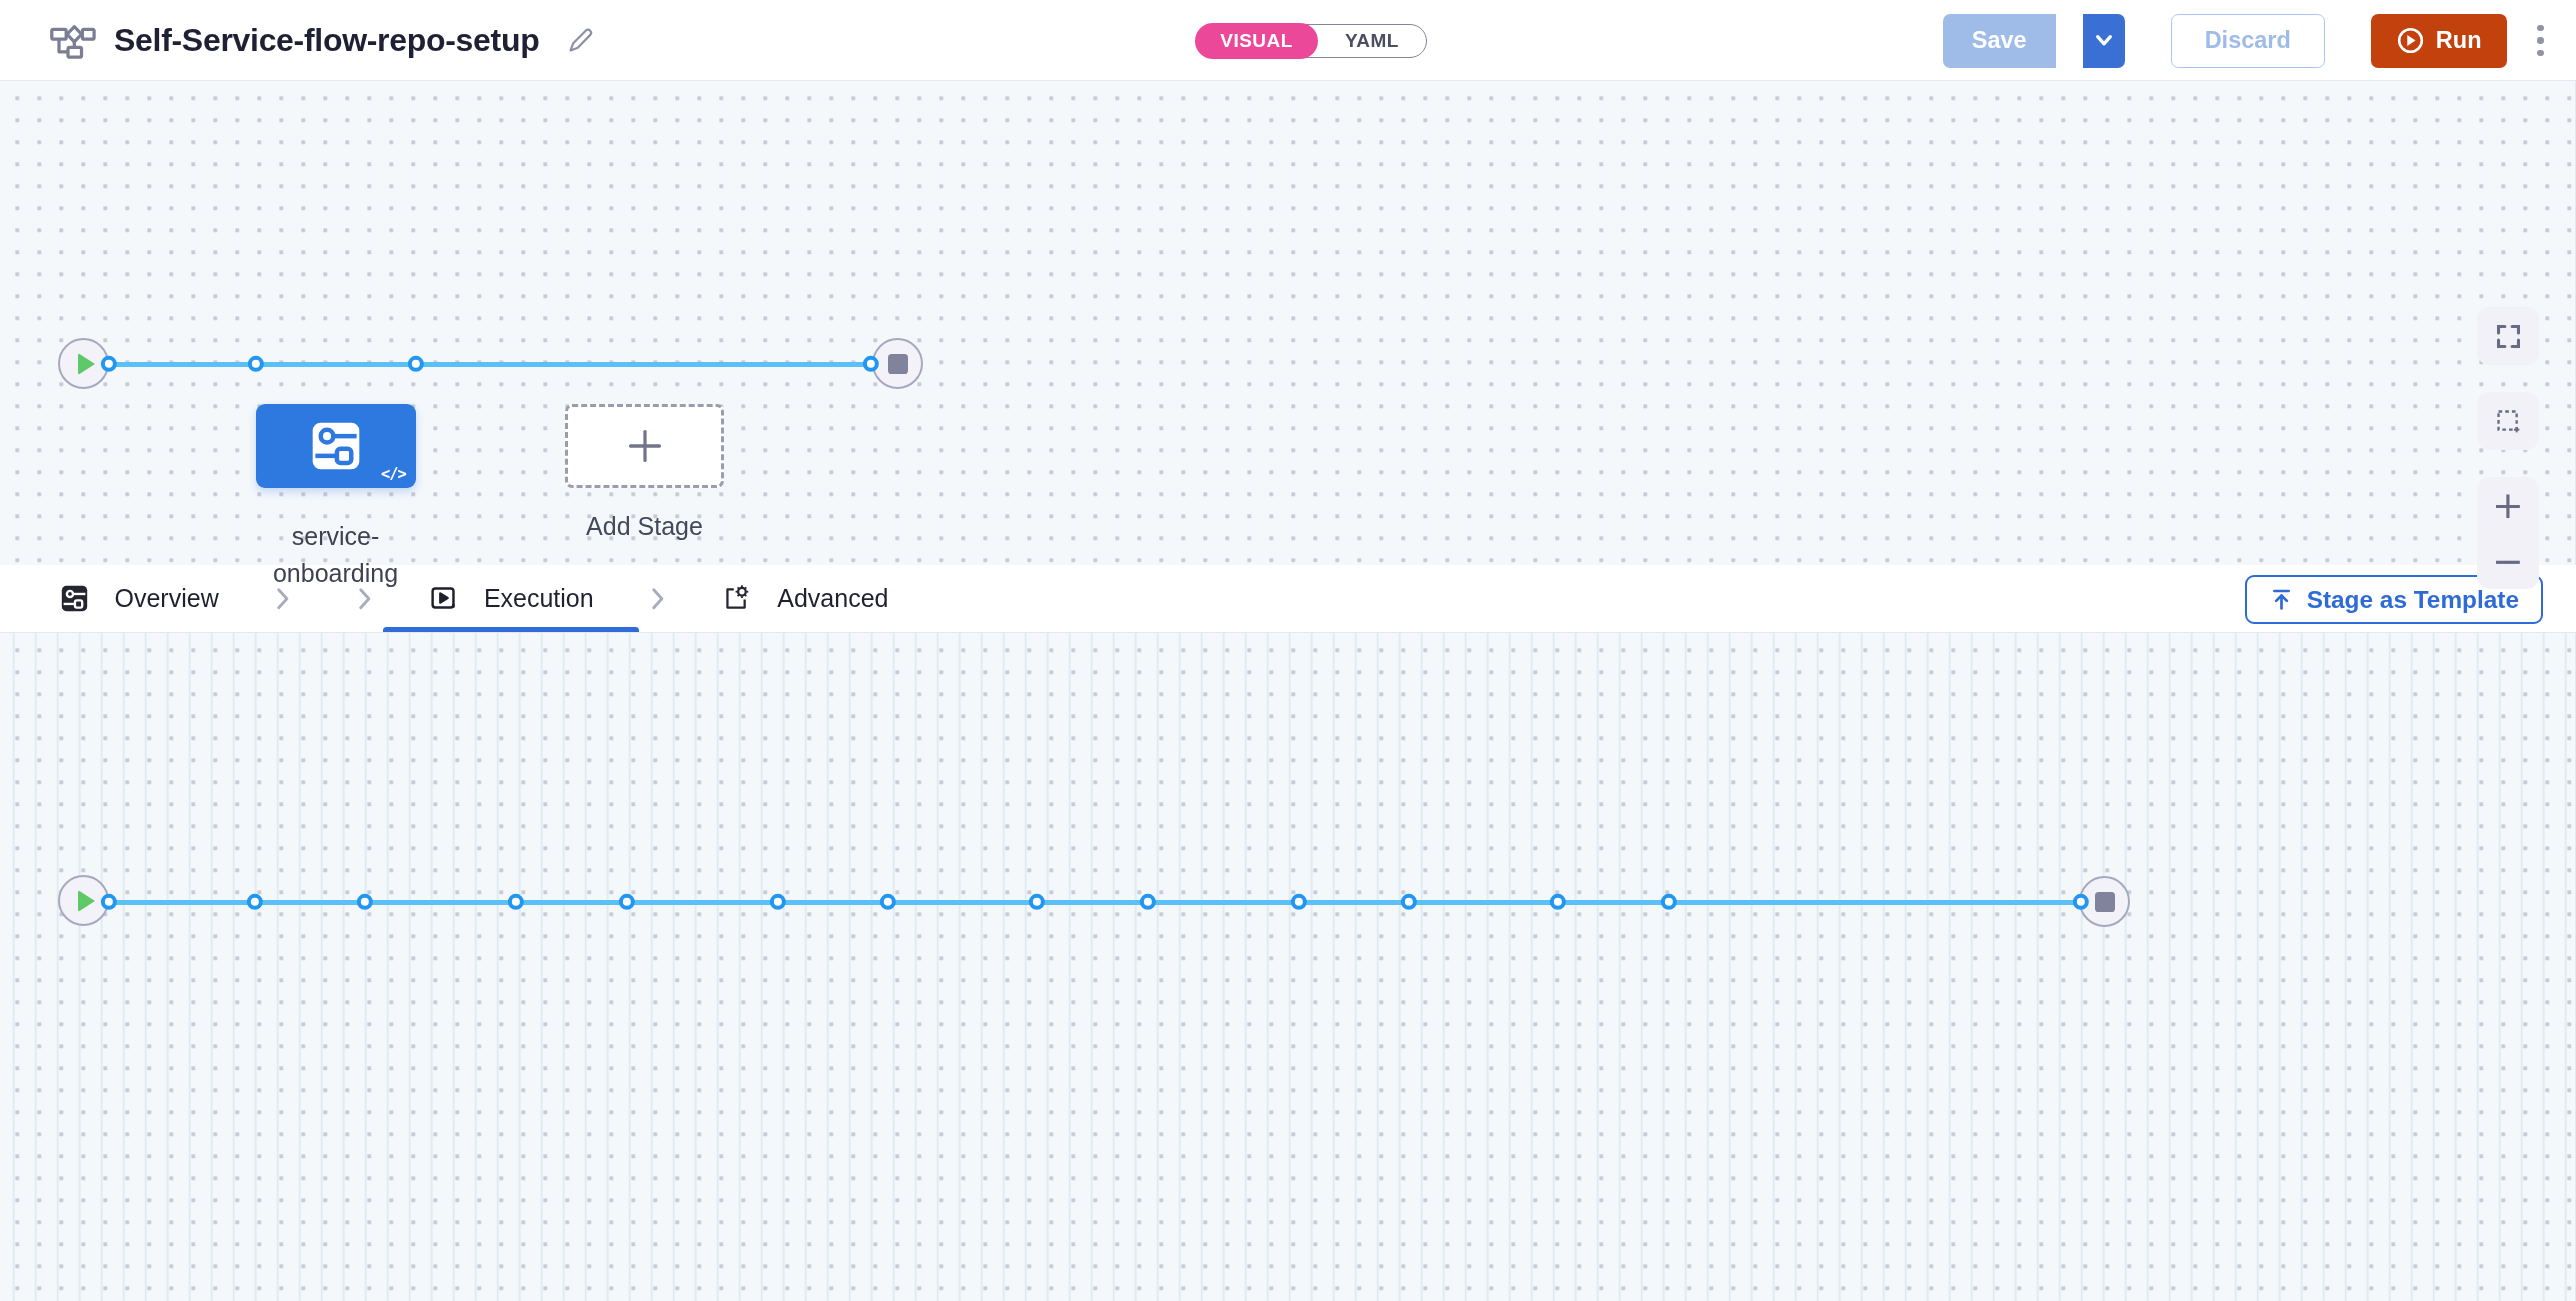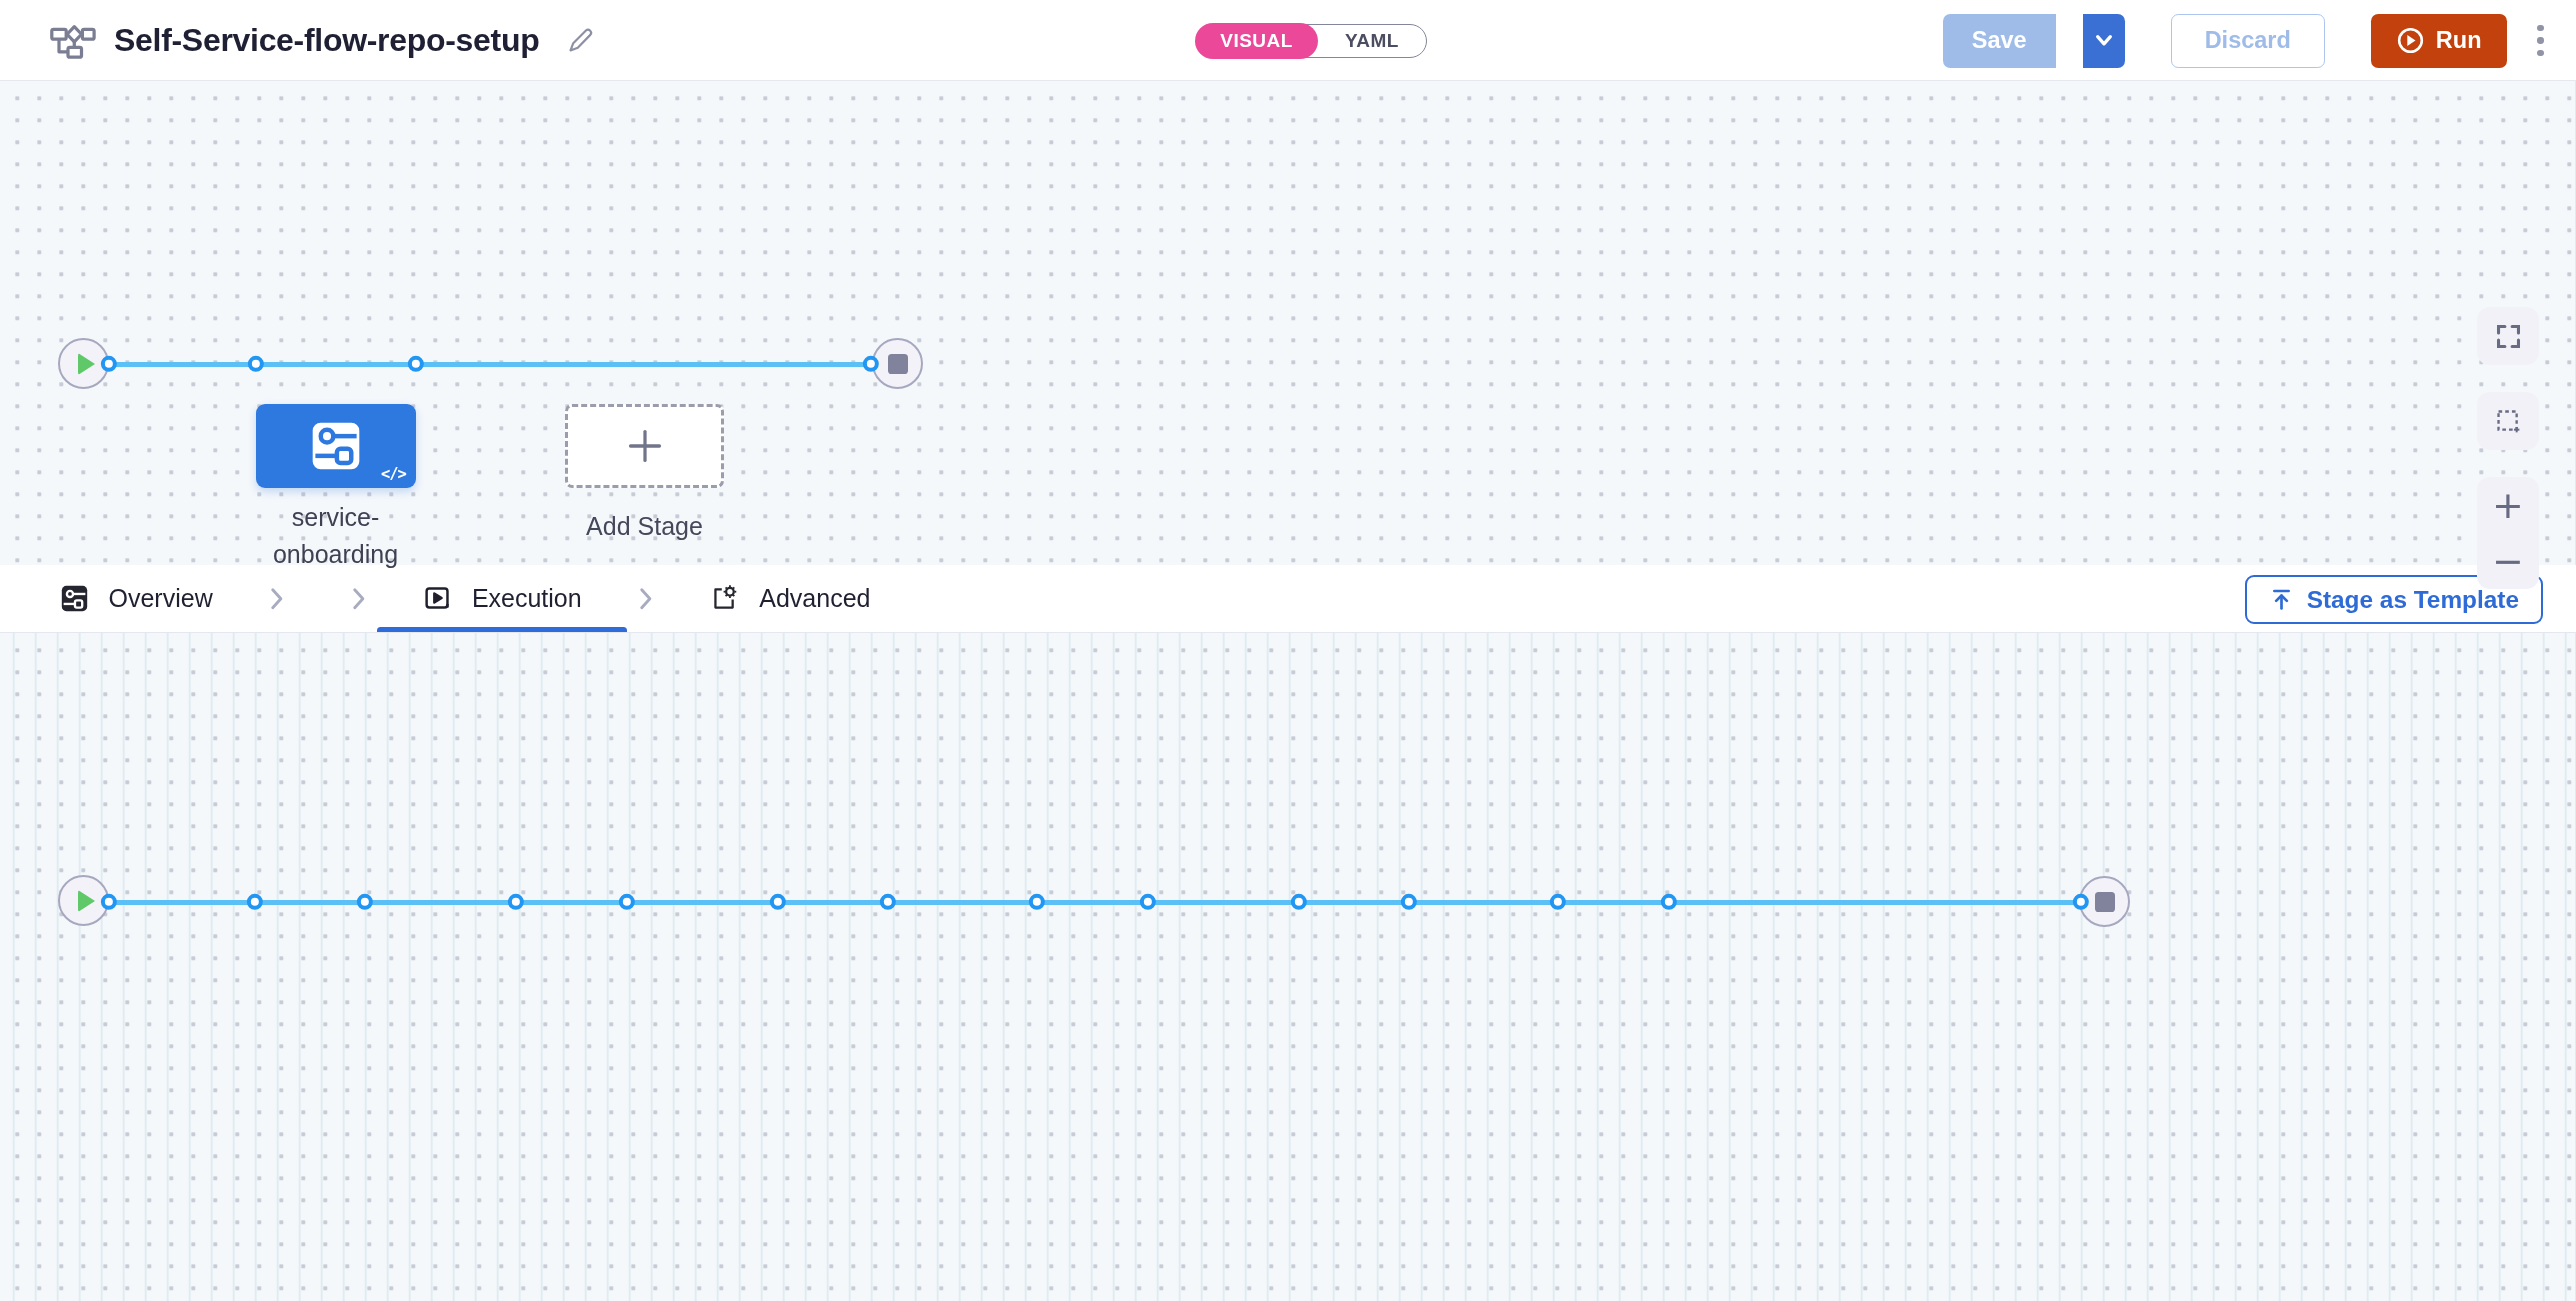--- a/index.html
+++ b/index.html
@@ -68,21 +68,21 @@
         display:flex;align-items:center;justify-content:center;flex-direction:column;}
   .zb1{top:226px;height:58px;}
   .zb2{top:311px;height:58px;}
   .zpill{top:396px;height:112px;justify-content:space-around;}
   .zglyph{font-family:"DejaVu Sans",sans-serif;font-size:38px;color:#676a83;line-height:1;font-weight:400;}
 
   
   .tabbar{position:absolute;left:0;top:565px;width:2576px;height:68px;background:#fff;
           border-bottom:0.9px solid #e4e7ee;box-sizing:border-box;display:flex;align-items:stretch;
           padding-left:36px;}
-  .tab{position:relative;display:flex;align-items:center;gap:20px;padding:0 23.5px;
+  .tab{position:relative;display:flex;align-items:center;gap:26px;padding:0 23.5px;
        font-size:25px;color:#1f2030;cursor:pointer;}
   .tab.active::after{content:"";position:absolute;left:-22px;right:-22px;bottom:0;height:5.4px;
        background:#2f6cd9;border-radius:3.6px 3.6px 0 0;}
   .tabsep{display:flex;align-items:center;margin:0 34px;}
   .btn-savetpl{position:absolute;right:33px;top:10px;height:49px;background:#fff;
        border:2.3px solid #2e6bd6;border-radius:9px;color:#2e6bd6;font-size:24.4px;font-weight:600;
        padding:0 22px;display:flex;align-items:center;gap:12.7px;box-sizing:border-box;cursor:pointer;}
 </style>
 </head>
 <body>
@@ -161,21 +161,21 @@
           <g stroke="#2e79df" stroke-width="5" fill="none">
             <line x1="25" y1="18" x2="52" y2="18"></line>
             <circle cx="19" cy="18" r="7" fill="#fff"></circle>
             <line x1="6" y1="40" x2="31" y2="40"></line>
             <rect x="30" y="32" width="16" height="16" rx="4" fill="#fff"></rect>
           </g>
         </svg>
       </span>
       <span class="code-badge">&lt;/&gt;</span>
     </div>
-    <div class="node-label" style="left:245px;top:418px;width:181px;">service-onboarding</div>
+    <div class="node-label" style="left:245px;top:437px;width:181px;">service-onboarding</div>
 
     <div class="dashed-box add-stage">
       <span style="display:flex;">
         <svg width="38" height="38" viewBox="0 0 42 42" stroke="#72758a" stroke-width="3.6" stroke-linecap="round">
           <line x1="21" y1="5" x2="21" y2="37"></line>
             <line x1="5" y1="21" x2="37" y2="21"></line>
         </svg>
       </span>
     </div>
     <div class="node-label" style="left:554px;top:427px;width:181px;color:#45475a;">Add Stage</div>

